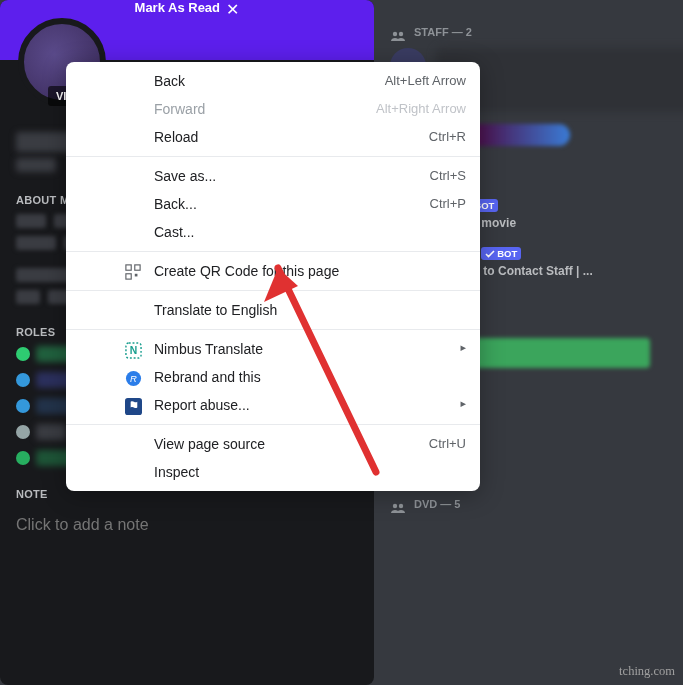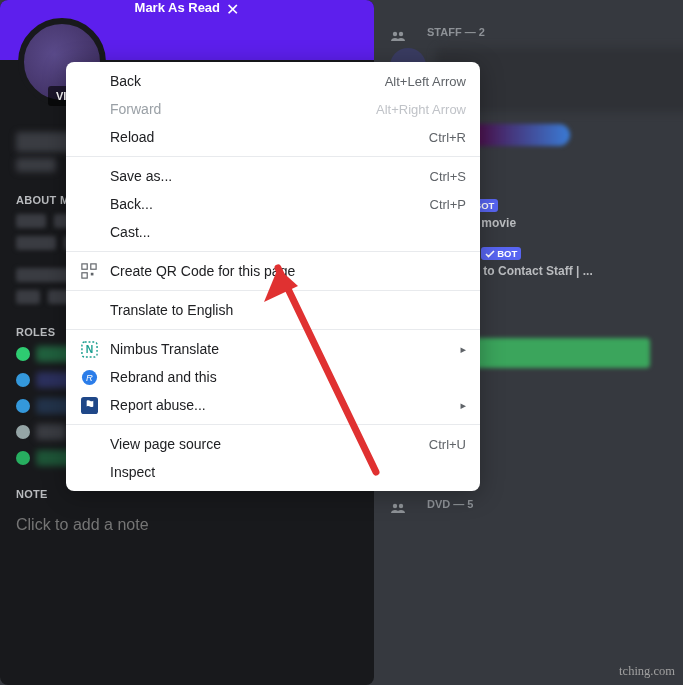--- a/index.html
+++ b/index.html
@@ -26,36 +26,36 @@
 
 .roles-rows { display:flex; flex-direction:column; gap:10px; }
 .role { display:flex; align-items:center; gap:6px; }
 .dot { width:14px; height:14px; border-radius:50%; }
 .rlabel { height:16px; filter:blur(3px); }
 
 .note-input { font-size:16px; color:#72767d; margin-top:8px; background:none; border:none; width:100%; }
 
 
 .right { position:absolute; left:390px; top:0; width:293px; height:685px; }
-.group-hdr { display:flex; align-items:center; gap:21px; margin:26px 0 10px 0; }
+.group-hdr { display:flex; align-items:center; gap:8px; margin:26px 0 10px 0; }
 .people-icon { width:16px; height:10px; display:inline-block; }
 .gh-text { font-size:11px; font-weight:700; color:#8e9297; }
 .member { display:flex; align-items:flex-start; gap:10px; margin-bottom:12px; }
 .mav { width:36px; height:36px; border-radius:50%; background:#4f545c; flex:none; }
 .mname { font-size:14px; font-weight:500; }
 .mstatus { font-size:12px; color:#b9bbbe; margin-top:2px; }
 .bot-tag { display:inline-flex; align-items:center; gap:2px; background:#5865f2; color:#fff; font-size:9.5px; font-weight:600; padding:1px 4px; border-radius:3px; margin-left:4px; vertical-align:middle; }
 .checkline { width:10px; height:10px; display:inline-block; }
 .blurred-card { width:270px; height:84px; background:#2f3136; border-radius:6px; filter:blur(4px); }
 .green-bar { width:260px; height:30px; background:#3ba55c; border-radius:4px; margin-top:6px; filter:blur(2px); }
 .grad-pill { width:180px; height:22px; border-radius:12px; background:linear-gradient(90deg,#c94b4b,#4b134f,#3a7bd5); filter:blur(2px); }
 
 
 .ctx { position:absolute; left:66px; top:62px; width:414px; background:#fff; border-radius:8px; box-shadow:0 4px 24px rgba(0,0,0,0.3); padding:5px 0; font-size:14px; color:#202124; }
-.ctx-item { display:flex; align-items:center; padding:6px 14px 6px 44px; position:relative; cursor:default; min-height:28px; }
+.ctx-item { display:flex; padding:6px 14px 6px 44px; position:relative; cursor:default; min-height:28px;margin-left:44px; }
 .ctx-item.disabled { color:#9aa0a6; }
 .ctx-item .shortcut { margin-left:auto; color:#5f6368; font-size:13px; }
 .ctx-item.disabled .shortcut { color:#c0c3c8; }
 .ctx-sep { height:1px; background:#e8eaed; margin:5px 0; }
 .ctx-icon { position:absolute; left:14px; width:18px; height:18px; display:flex; align-items:center; justify-content:center; }
 .ctx-sub::after { content:"▸"; position:absolute; right:14px; color:#5f6368; font-size:11px; }
 
 
 .arrow { position:absolute; left:258px; top:262px; width:140px; height:220px; pointer-events:none; }
 

